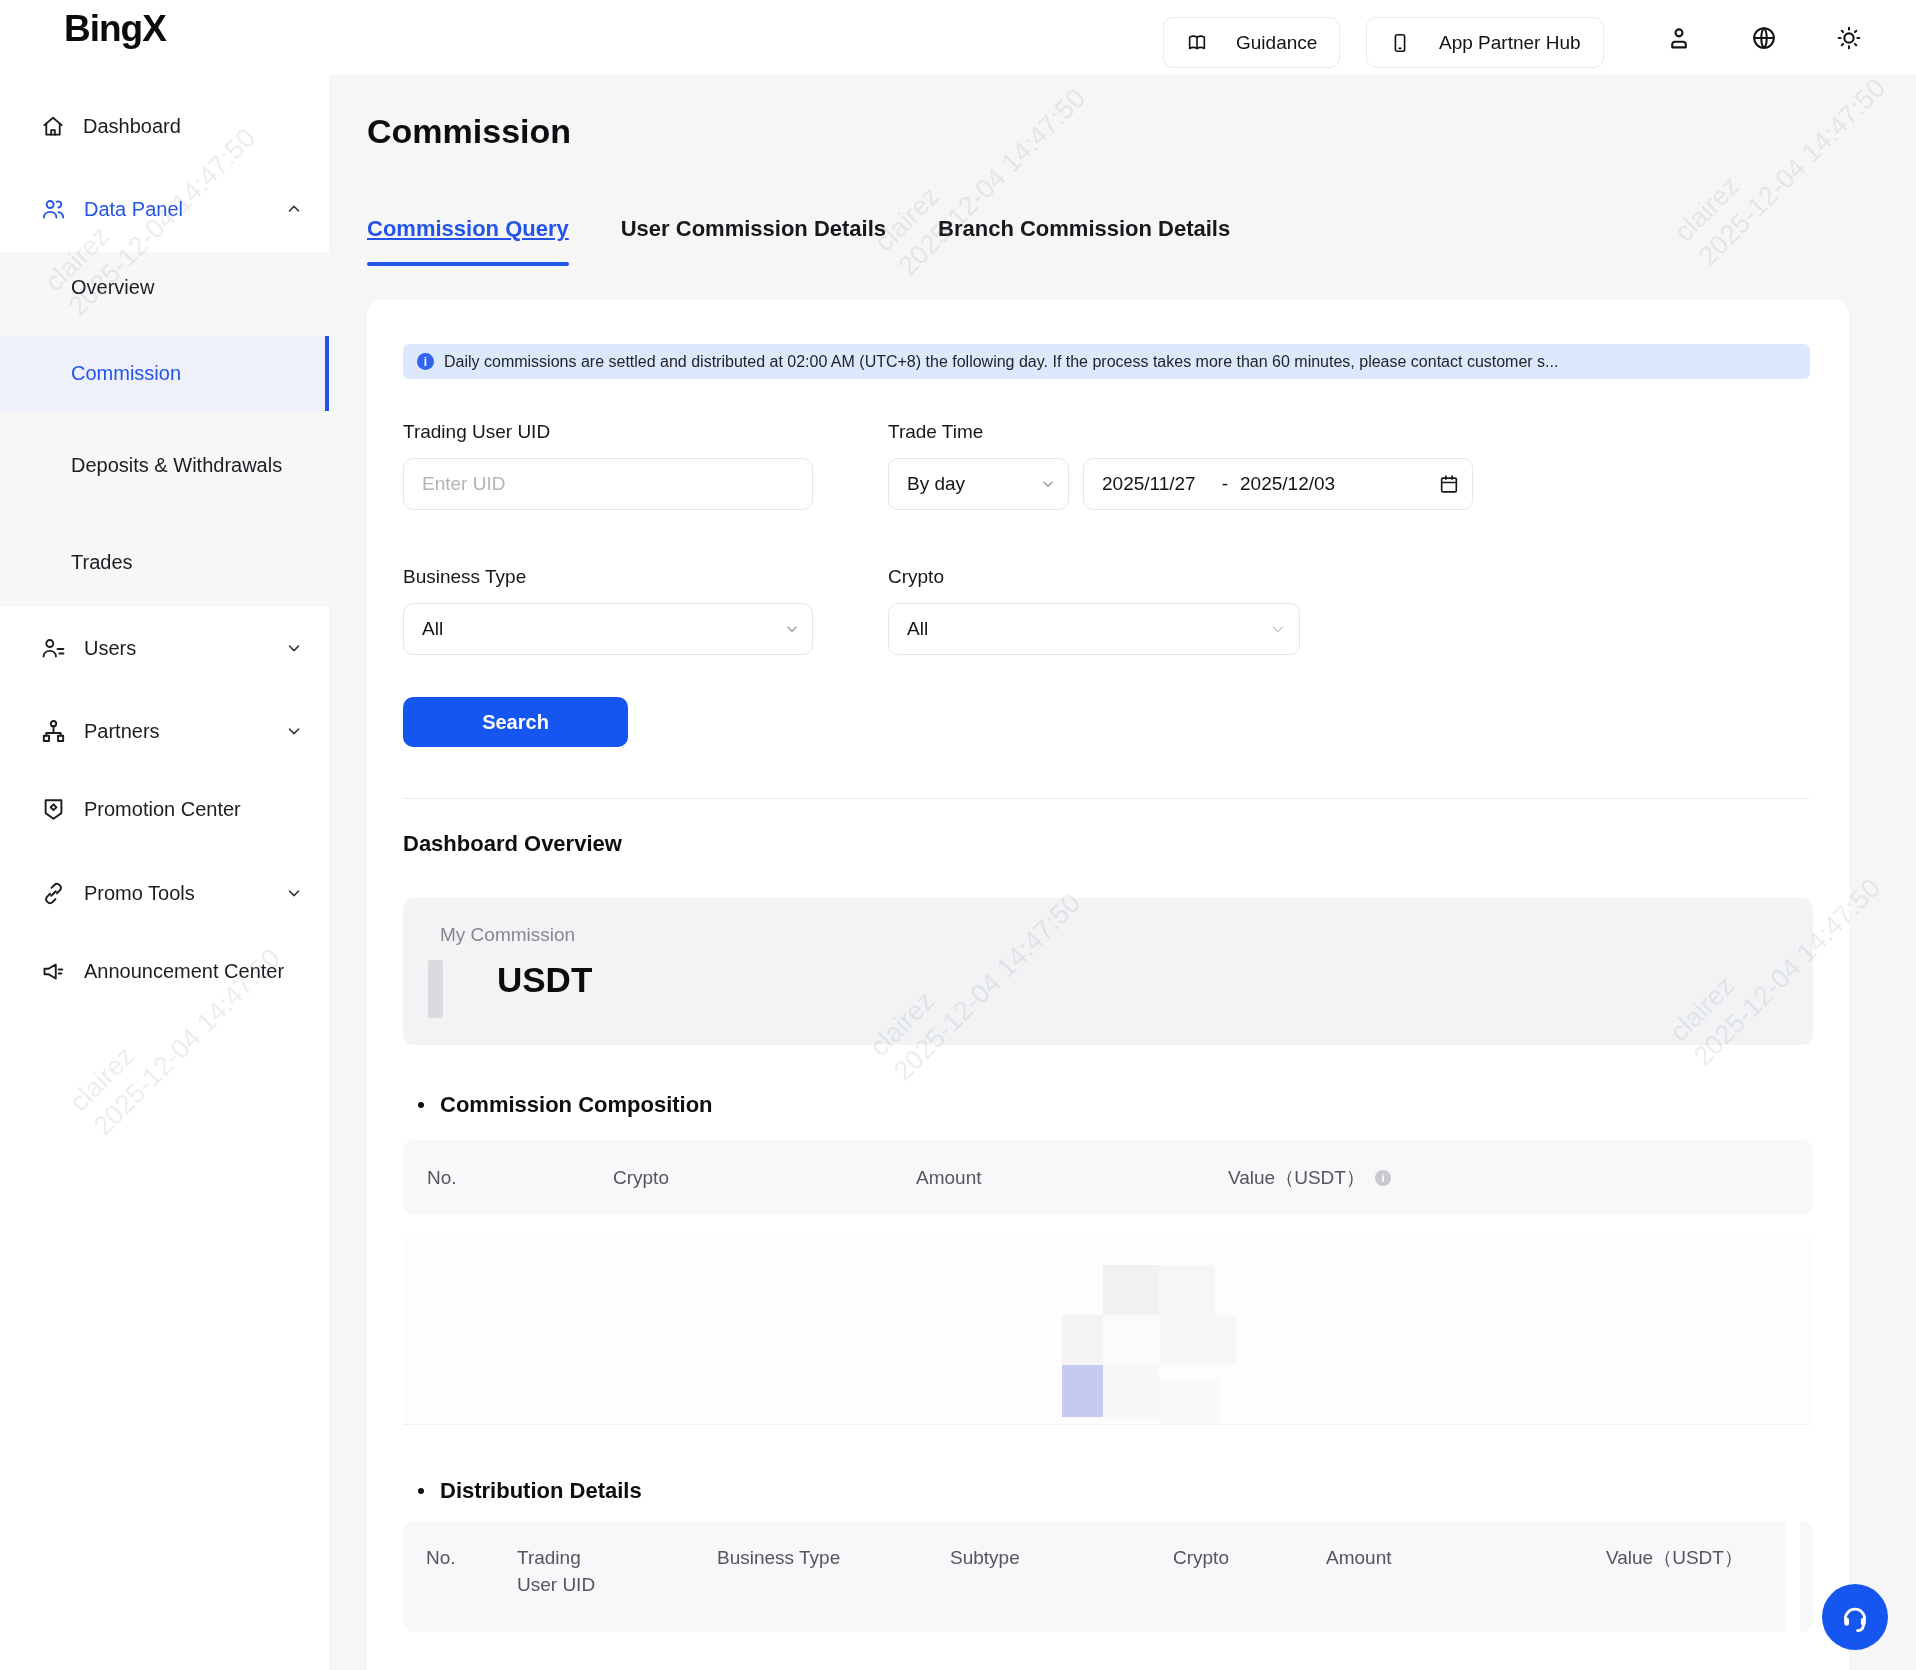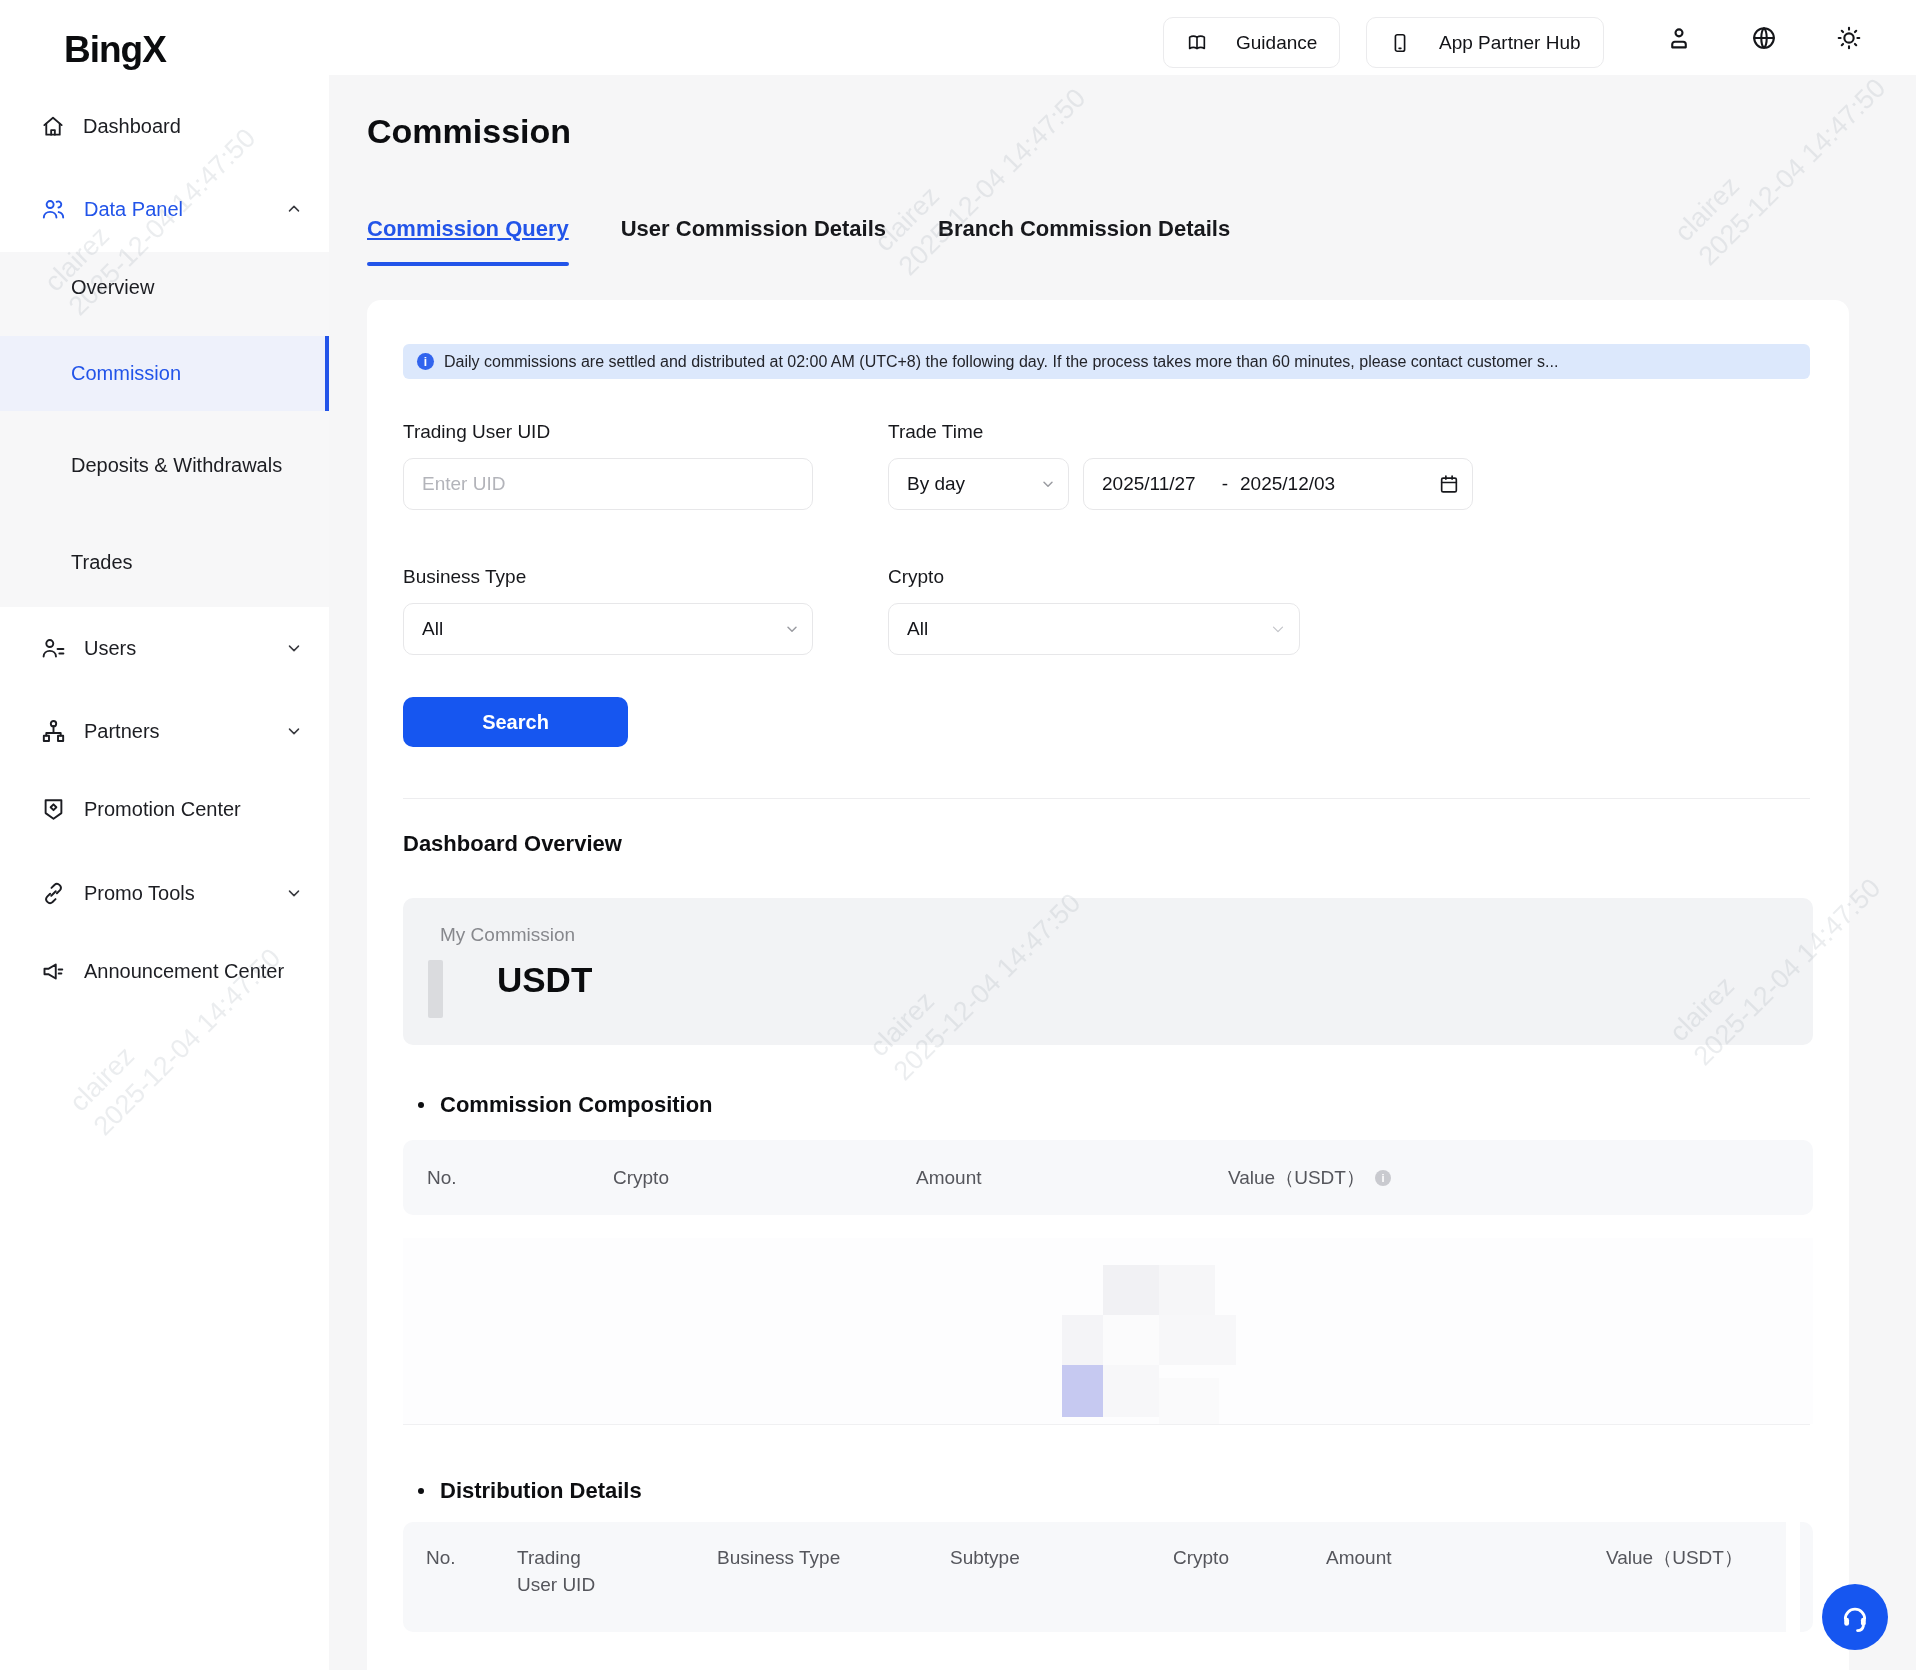--- a/index.html
+++ b/index.html
@@ -4,21 +4,21 @@
 <style>
   * { margin:0; padding:0; box-sizing:border-box; }
   html,body { background:#fff; }
   body { font-family:"Liberation Sans","DejaVu Sans",sans-serif; color:#1a1b1f; }
   .screen { position:relative; width:1916px; height:1670px; overflow:hidden; background:#fff; }
 
   
   .main-bg { position:absolute; left:329px; top:75px; right:0; bottom:0; background:#f6f6f7; }
 
   
-  .logo { position:absolute; left:64px; top:29px; font-size:37px; font-weight:900; letter-spacing:-1px; color:#0b0c0e; cursor:pointer; }
+  .logo { position:absolute; left:64px; top:8px; font-size:37px; font-weight:900; letter-spacing:-1px; color:#0b0c0e; cursor:pointer; }
   .hdr-btn { position:absolute; top:17px; height:51px; display:flex; align-items:center; gap:28px;
              border:1px solid #ebebed; border-radius:10px; background:#fff; padding:0 22px;
              font-size:19px; font-weight:500; color:#121317; cursor:pointer; }
   .hdr-btn svg { flex:0 0 auto; }
   .btn-guidance { left:1163px; }
   .btn-apphub  { left:1366px; }
   .hdr-icon { position:absolute; top:23px; width:30px; height:30px; display:flex; align-items:center; justify-content:center; cursor:pointer; color:#15161a; }
   .ic-person { left:1664px; } .ic-globe { left:1749px; } .ic-sun { left:1834px; }
 
   

